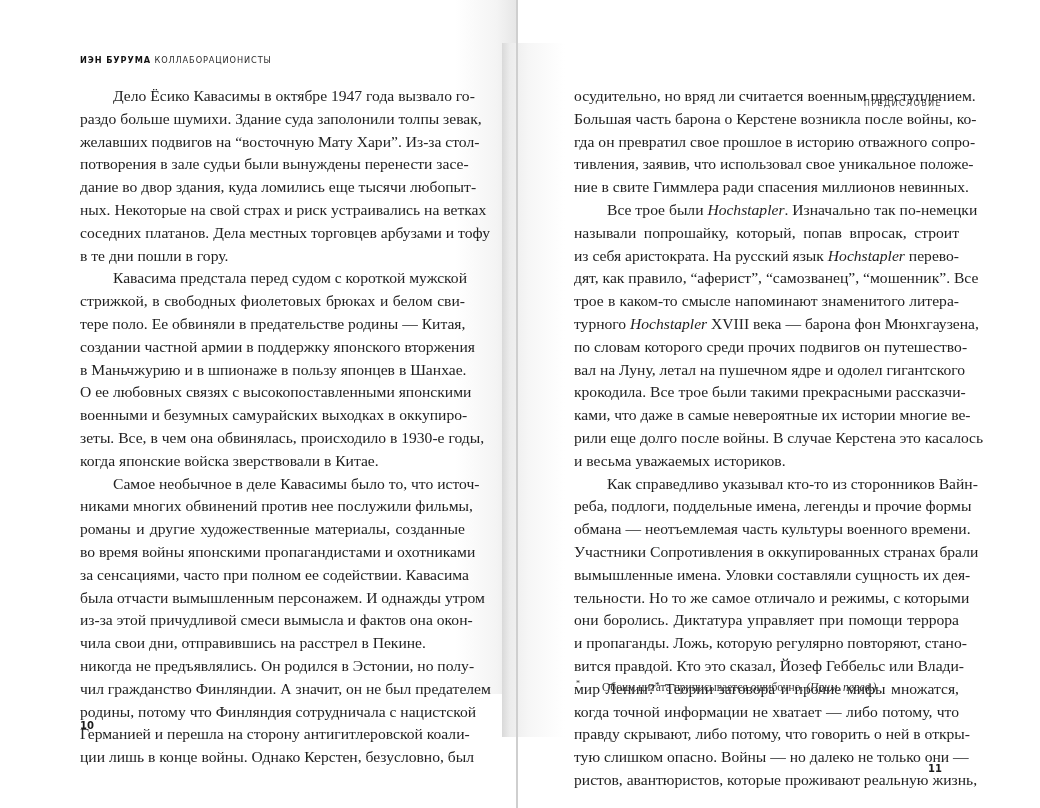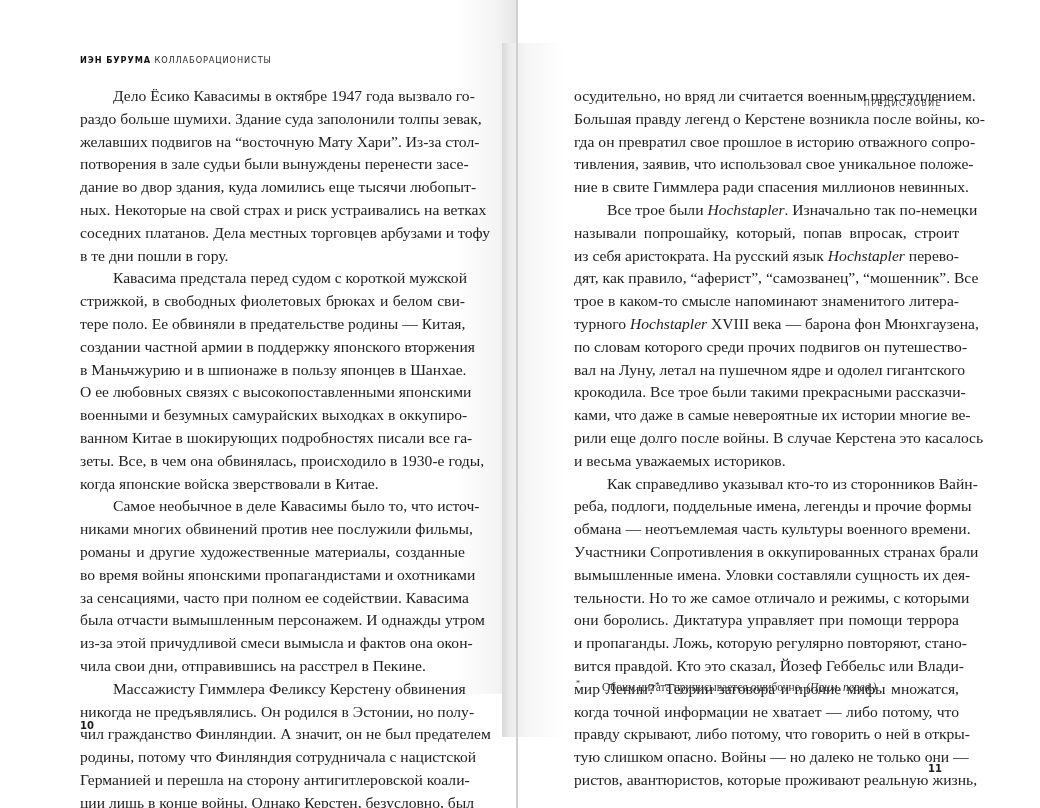--- a/index.html
+++ b/index.html
@@ -74,54 +74,52 @@
         <span class="line last">в те дни пошли в гору.</span>
       </p>
       <p>
         <span class="line" style="padding-left: 33px;">Кавасима предстала перед судом с короткой мужской</span>
         <span class="line">стрижкой, в свободных фиолетовых брюках и белом сви-</span>
         <span class="line">тере поло. Ее обвиняли в предательстве родины — Китая,</span>
         <span class="line">создании частной армии в поддержку японского вторжения</span>
         <span class="line">в Маньчжурию и в шпионаже в пользу японцев в Шанхае.</span>
         <span class="line">О ее любовных связях с высокопоставленными японскими</span>
         <span class="line">военными и безумных самурайских выходках в оккупиро-</span>
-        <span class="line">ванном Китае в шокирующих подробностях писали все га-</span>
         <span class="line">зеты. Все, в чем она обвинялась, происходило в 1930-е годы,</span>
         <span class="line last">когда японские войска зверствовали в Китае.</span>
       </p>
       <p>
         <span class="line" style="padding-left: 33px;">Самое необычное в деле Кавасимы было то, что источ-</span>
         <span class="line">никами многих обвинений против нее послужили фильмы,</span>
         <span class="line">романы и другие художественные материалы, созданные</span>
         <span class="line">во время войны японскими пропагандистами и охотниками</span>
         <span class="line">за сенсациями, часто при полном ее содействии. Кавасима</span>
         <span class="line">была отчасти вымышленным персонажем. И однажды утром</span>
         <span class="line">из-за этой причудливой смеси вымысла и фактов она окон-</span>
         <span class="line last">чила свои дни, отправившись на расстрел в Пекине.</span>
       </p>
       <p>
-        <span class="line" style="padding-left: 33px;">Массажисту Гиммлера Феликсу Керстену обвинения</span>
         <span class="line">никогда не предъявлялись. Он родился в Эстонии, но полу-</span>
         <span class="line">чил гражданство Финляндии. А значит, он не был предателем</span>
         <span class="line">родины, потому что Финляндия сотрудничала с нацистской</span>
         <span class="line">Германией и перешла на сторону антигитлеровской коали-</span>
         <span class="line">ции лишь в конце войны. Однако Керстен, безусловно, был</span>
       </p>
     </div>
   <div class="folio left">10</div>
 </div>
 
 <div class="page right">
   <div class="running-head right">ПРЕДИСЛОВИЕ</div>
   <div class="folio right">11</div>
 </div>
 <div class="body-text right" id="right-body">
     <p>
       <span class="line">осудительно, но вряд ли считается военным преступлением.</span>
-      <span class="line">Большая правду легенд о Керстене возникла после войны, ко-</span>
+      <span class="line">Большая часть барона о Керстене возникла после войны, ко-</span>
       <span class="line">гда он превратил свое прошлое в историю отважного сопро-</span>
       <span class="line">тивления, заявив, что использовал свое уникальное положе-</span>
       <span class="line last">ние в свите Гиммлера ради спасения миллионов невинных.</span>
     </p>
     <p>
       <span class="line" style="padding-left: 33px;">Все трое были <i>Hochstapler</i>. Изначально так по-немецки</span>
       <span class="line">называли попрошайку, который, попав впросак, строит</span>
       <span class="line">из себя аристократа. На русский язык <i>Hochstapler</i> перево-</span>
       <span class="line">дят, как правило, “аферист”, “самозванец”, “мошенник”. Все</span>
       <span class="line">трое в каком-то смысле напоминают знаменитого литера-</span>

